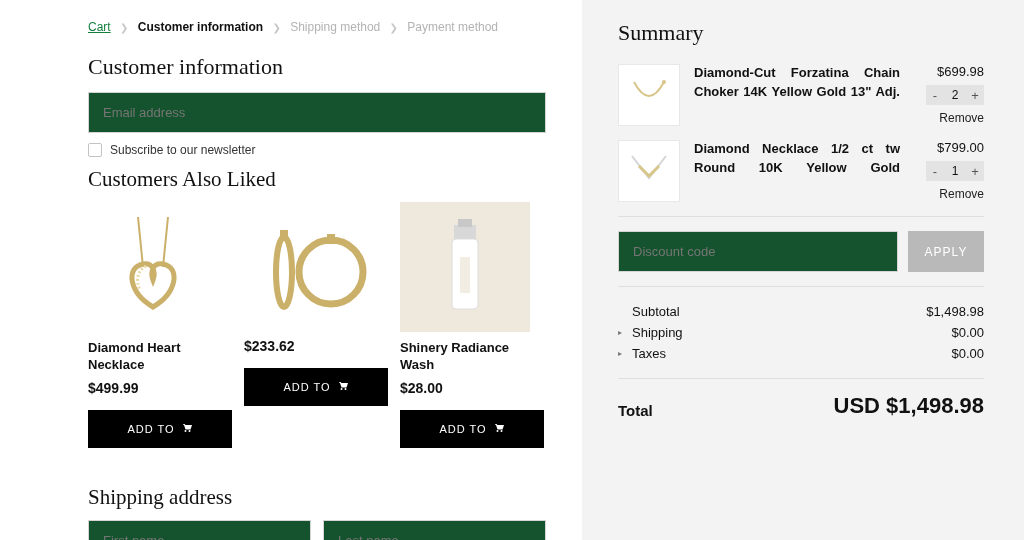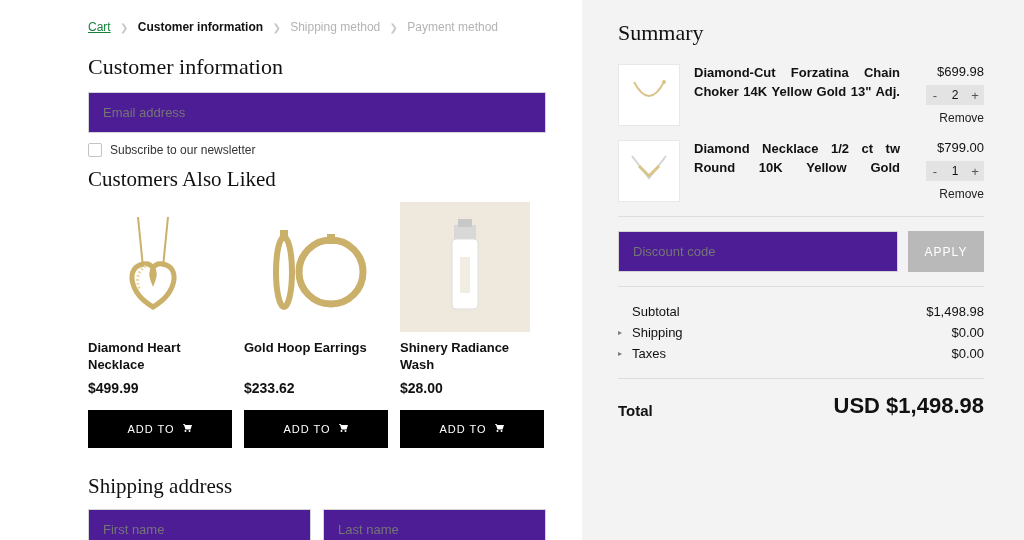--- a/index.html
+++ b/index.html
@@ -43,21 +43,21 @@
     font-weight: 400;
     font-size: 21px;
     margin: 10px 0 10px;
   }
   .input {
     width: 100%;
     border: 1px solid #d4d4d4;
     padding: 12px 14px;
     font-size: 13px;
     color: #9a9a9a;
-    background: #4c1d95;
+    background: #14532d;
   }
   .checkbox-row {
     display: flex;
     align-items: flex-start;
     gap: 8px;
     margin-top: 10px;
     font-size: 12px;
     color: #333;
   }
   .checkbox {
@@ -230,21 +230,20 @@
 
     <div class="card">
       <div class="img">
         <svg width="120" height="110" viewBox="0 0 120 110">
           <ellipse cx="35" cy="60" rx="8" ry="35" fill="none" stroke="#cbb06a" stroke-width="6"></ellipse>
           <rect x="31" y="18" width="8" height="10" fill="#cbb06a"></rect>
           <circle cx="82" cy="60" r="32" fill="none" stroke="#cbb06a" stroke-width="7"></circle>
           <rect x="78" y="22" width="8" height="10" fill="#cbb06a"></rect>
         </svg>
       </div>
-      <div class="name">Gold Hoop Earrings</div>
       <div class="price">$233.62</div>
       <button class="add-btn">
         <span>ADD TO</span>
         <span class="cart-icon"><svg viewBox="0 0 24 24">
               <path d="M7 4h-2l-1 2h2l3 9h10l3-9h-13z M9 20a2 2 0 100-4 2 2 0 000 4zm8 0a2 2 0 100-4 2 2 0 000 4z"></path>
             </svg></span>
       </button>
     </div>
 
     <div class="card">
@@ -260,21 +259,21 @@
       <div class="price">$28.00</div>
       <button class="add-btn">
         <span>ADD TO</span>
         <span class="cart-icon"><svg viewBox="0 0 24 24">
               <path d="M7 4h-2l-1 2h2l3 9h10l3-9h-13z M9 20a2 2 0 100-4 2 2 0 000 4zm8 0a2 2 0 100-4 2 2 0 000 4z"></path>
             </svg></span>
       </button>
     </div>
   </div>
 
-  <h2 class="sub-title" style="margin-top:26px;">Shipping address</h2>
+  <h2 class="sub-title" style="margin-top:37px;">Shipping address</h2>
   <div class="two-col">
     <input class="input" placeholder="First name" style="">
     <input class="input" placeholder="Last name" style="">
   </div>
 </div>
 
 <div class="right">
   <div class="summary-title">Summary</div>
 
   <div class="line-item">

